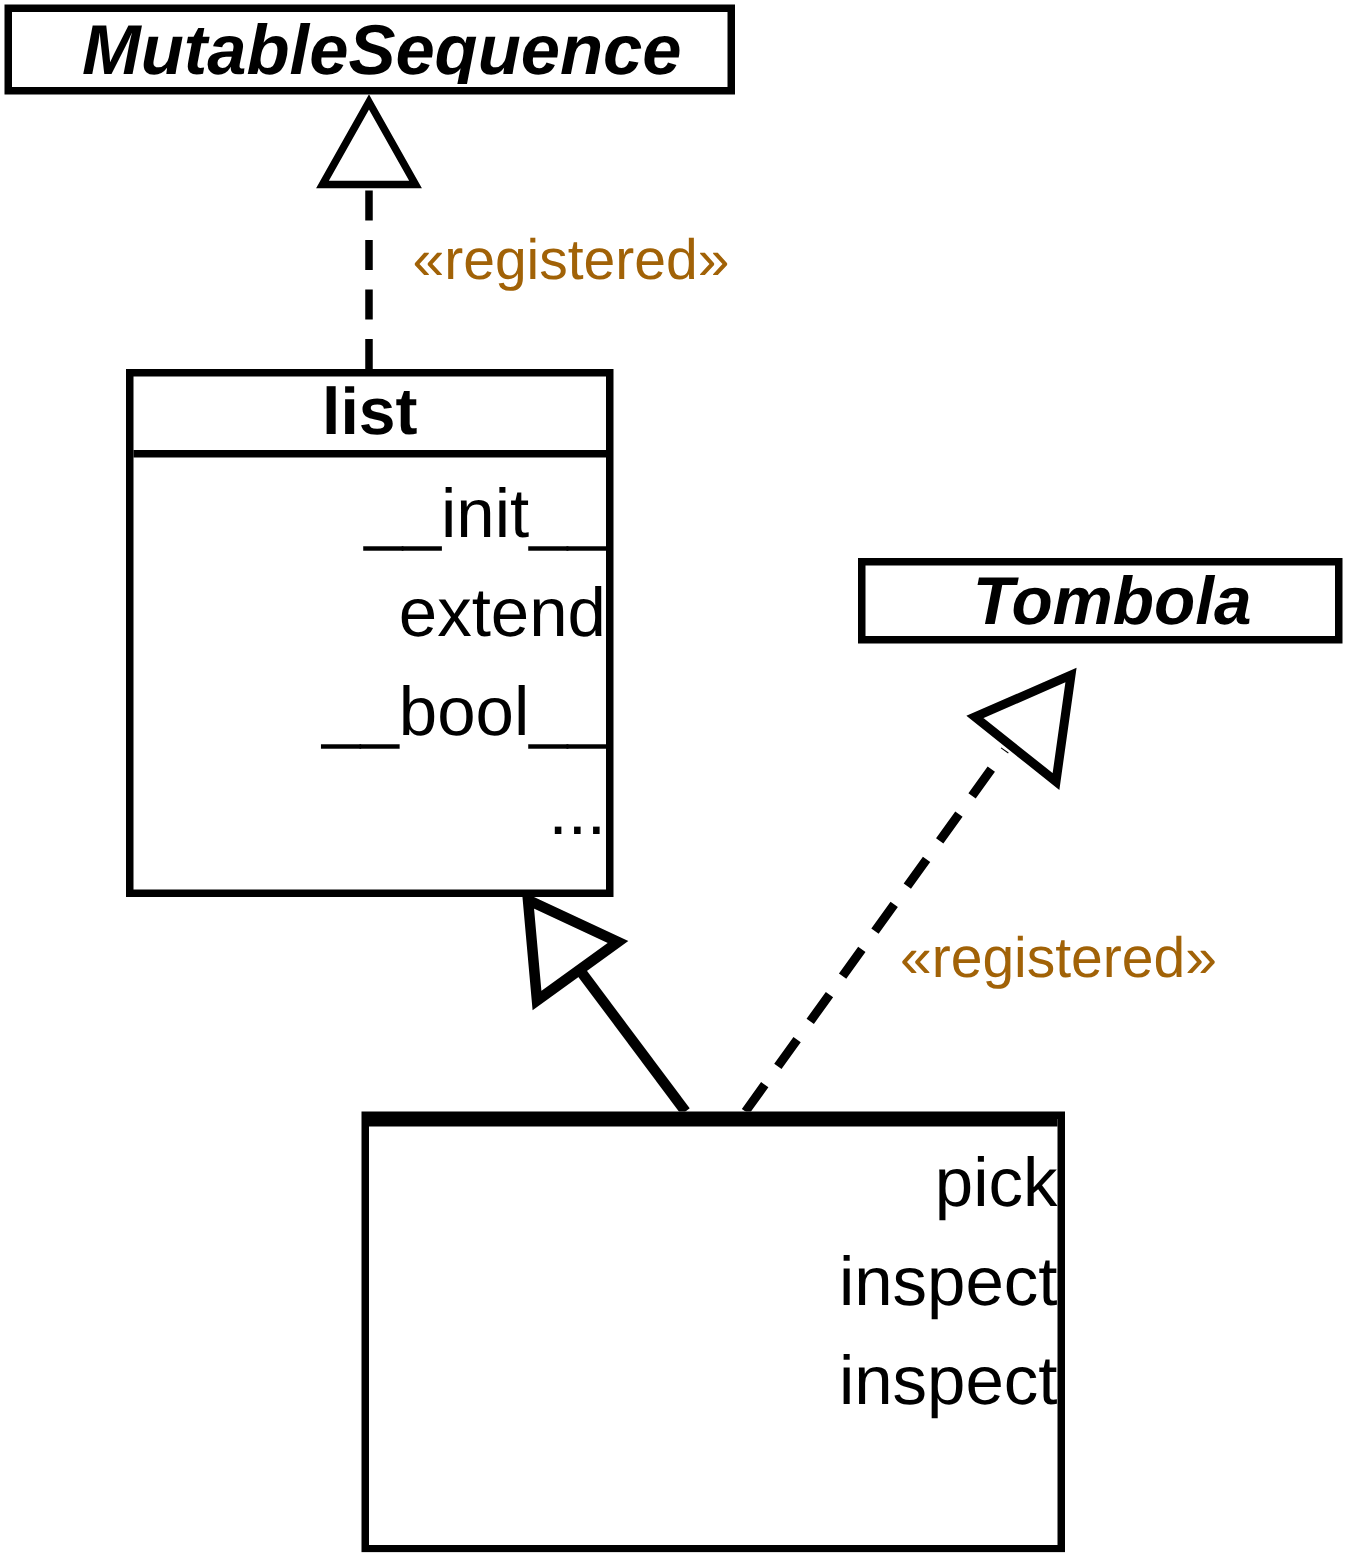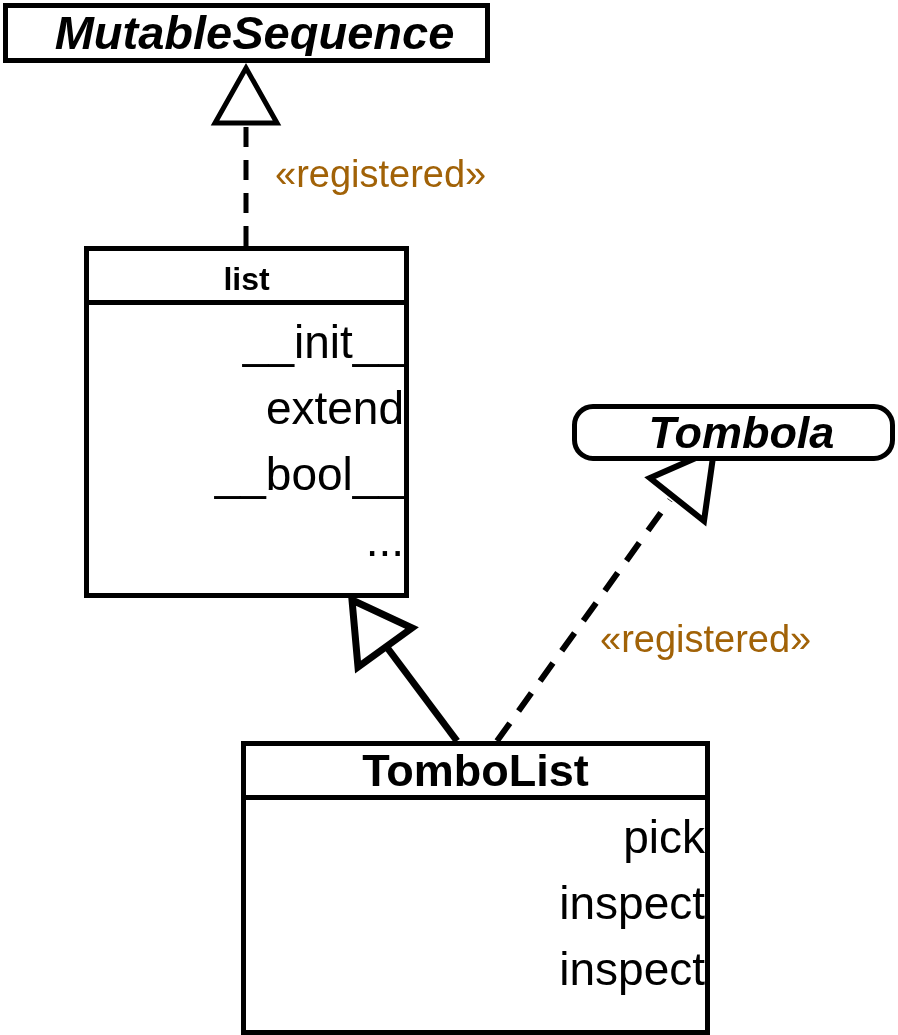--- a/index.html
+++ b/index.html
@@ -75,27 +75,27 @@
   }
   #cls-mutablesequence .class-title {
     font-size: 47px;
     padding-top: 1px;
   }
 
   #cls-list {
     left: 84px; top: 246px; width: 325px; height: 352px;
   }
   #cls-list .class-title {
-    font-size: 32px;
+    font-size: 44px;
     height: 49px;
-    padding-top: 12px;
+    padding-top: 2px;
   }
 
   #cls-tombola {
-    left: 572px; top: 404px; width: 323px; height: 57px; border-radius: 21px;
+    left: 572px; top: 372px; width: 323px; height: 57px;
   }
   #cls-tombola .class-title {
     font-size: 45px;
     padding-top: 1px;
   }
 
   #cls-tombolist {
     left: 241px; top: 741px; width: 469px; height: 294px;
   }
   #cls-tombolist .class-title {
@@ -144,21 +144,20 @@
       <div class="member">__bool__</div>
       <div class="member">...</div>
     </div>
   </div>
 
   <div class="uml-class" id="cls-tombola">
     <div class="class-title abstract">Tombola</div>
   </div>
 
   <div class="uml-class" id="cls-tombolist">
-    <div class="class-title">TomboList</div>
     <div class="title-divider"></div>
     <div class="class-body">
       <div class="member">pick</div>
       <div class="member">inspect</div>
       <div class="member">inspect</div>
     </div>
   </div>
 
   <div class="edge-label" id="label-registered-list">«registered»</div>
 

